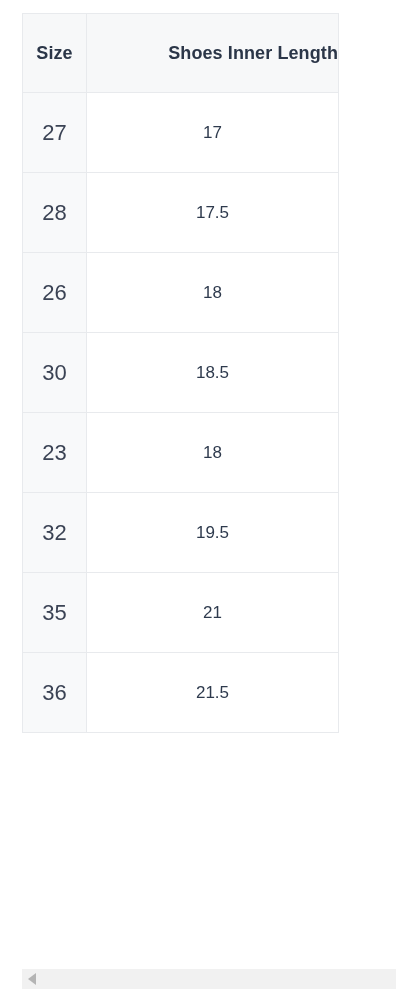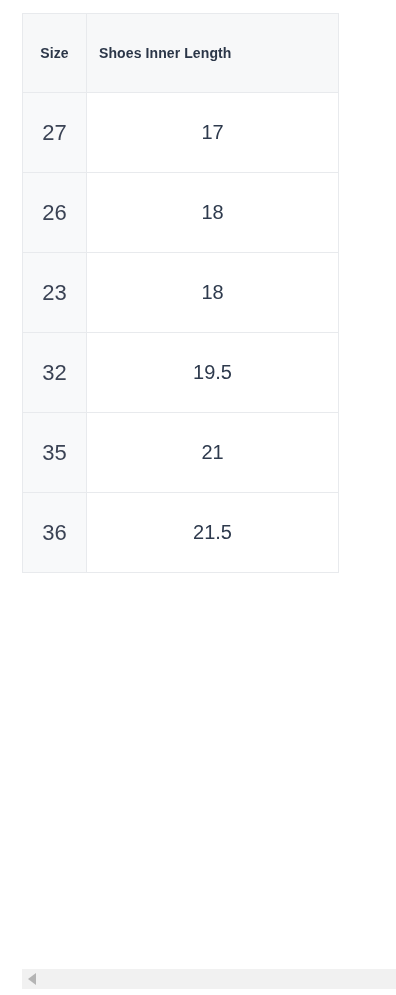--- a/index.html
+++ b/index.html
@@ -53,49 +53,49 @@
     box-sizing: border-box;
     font-size: 17px;
     color: #2e3a4d;
   }
 
   
   table.size-table thead th {
     background: #f7f8f9;
     height: 79px;
     font-weight: bold;
-    font-size: 14px;
+    font-size: 18px;
     color: #2b3648;
     letter-spacing: 0.1px;
     white-space: nowrap;
   }
   table.size-table thead th.th-size {
     text-align: center;
     padding: 0 6px;
   }
   table.size-table thead th.th-len {
-    text-align: left;
+    text-align: right;
     padding: 0 0 0 12px;
   }
 
   
   table.size-table tbody tr { height: 80px; }
 
   table.size-table tbody td.cell-size {
     background: #f8f9fa;
     text-align: center;
     font-weight: normal;
     color: #3b4354;
     font-size: 22px;
   }
   table.size-table tbody td.cell-len {
     background: #ffffff;
     text-align: center;
     color: #2e3a4d;
-    font-size: 20px;
+    font-size: 17px;
   }
 
   
   .hscrollbar {
     position: absolute;
     left: 22px;
     top: 968px;
     width: 374px;
     height: 20px;
     background: #f1f1f1;
@@ -154,22 +154,30 @@
           <th class="th-size">Size</th>
           <th class="th-len">Shoes Inner Length</th>
         </tr>
       </thead>
       <tbody id="table-body">
           <tr>
             <td class="cell-size">27</td>
             <td class="cell-len">17</td>
           </tr>
           <tr>
+            <td class="cell-size">28</td>
+            <td class="cell-len">17.5</td>
+          </tr>
+          <tr>
             <td class="cell-size">26</td>
             <td class="cell-len">18</td>
+          </tr>
+          <tr>
+            <td class="cell-size">30</td>
+            <td class="cell-len">18.5</td>
           </tr>
           <tr>
             <td class="cell-size">23</td>
             <td class="cell-len">18</td>
           </tr>
           <tr>
             <td class="cell-size">32</td>
             <td class="cell-len">19.5</td>
           </tr>
           <tr>

